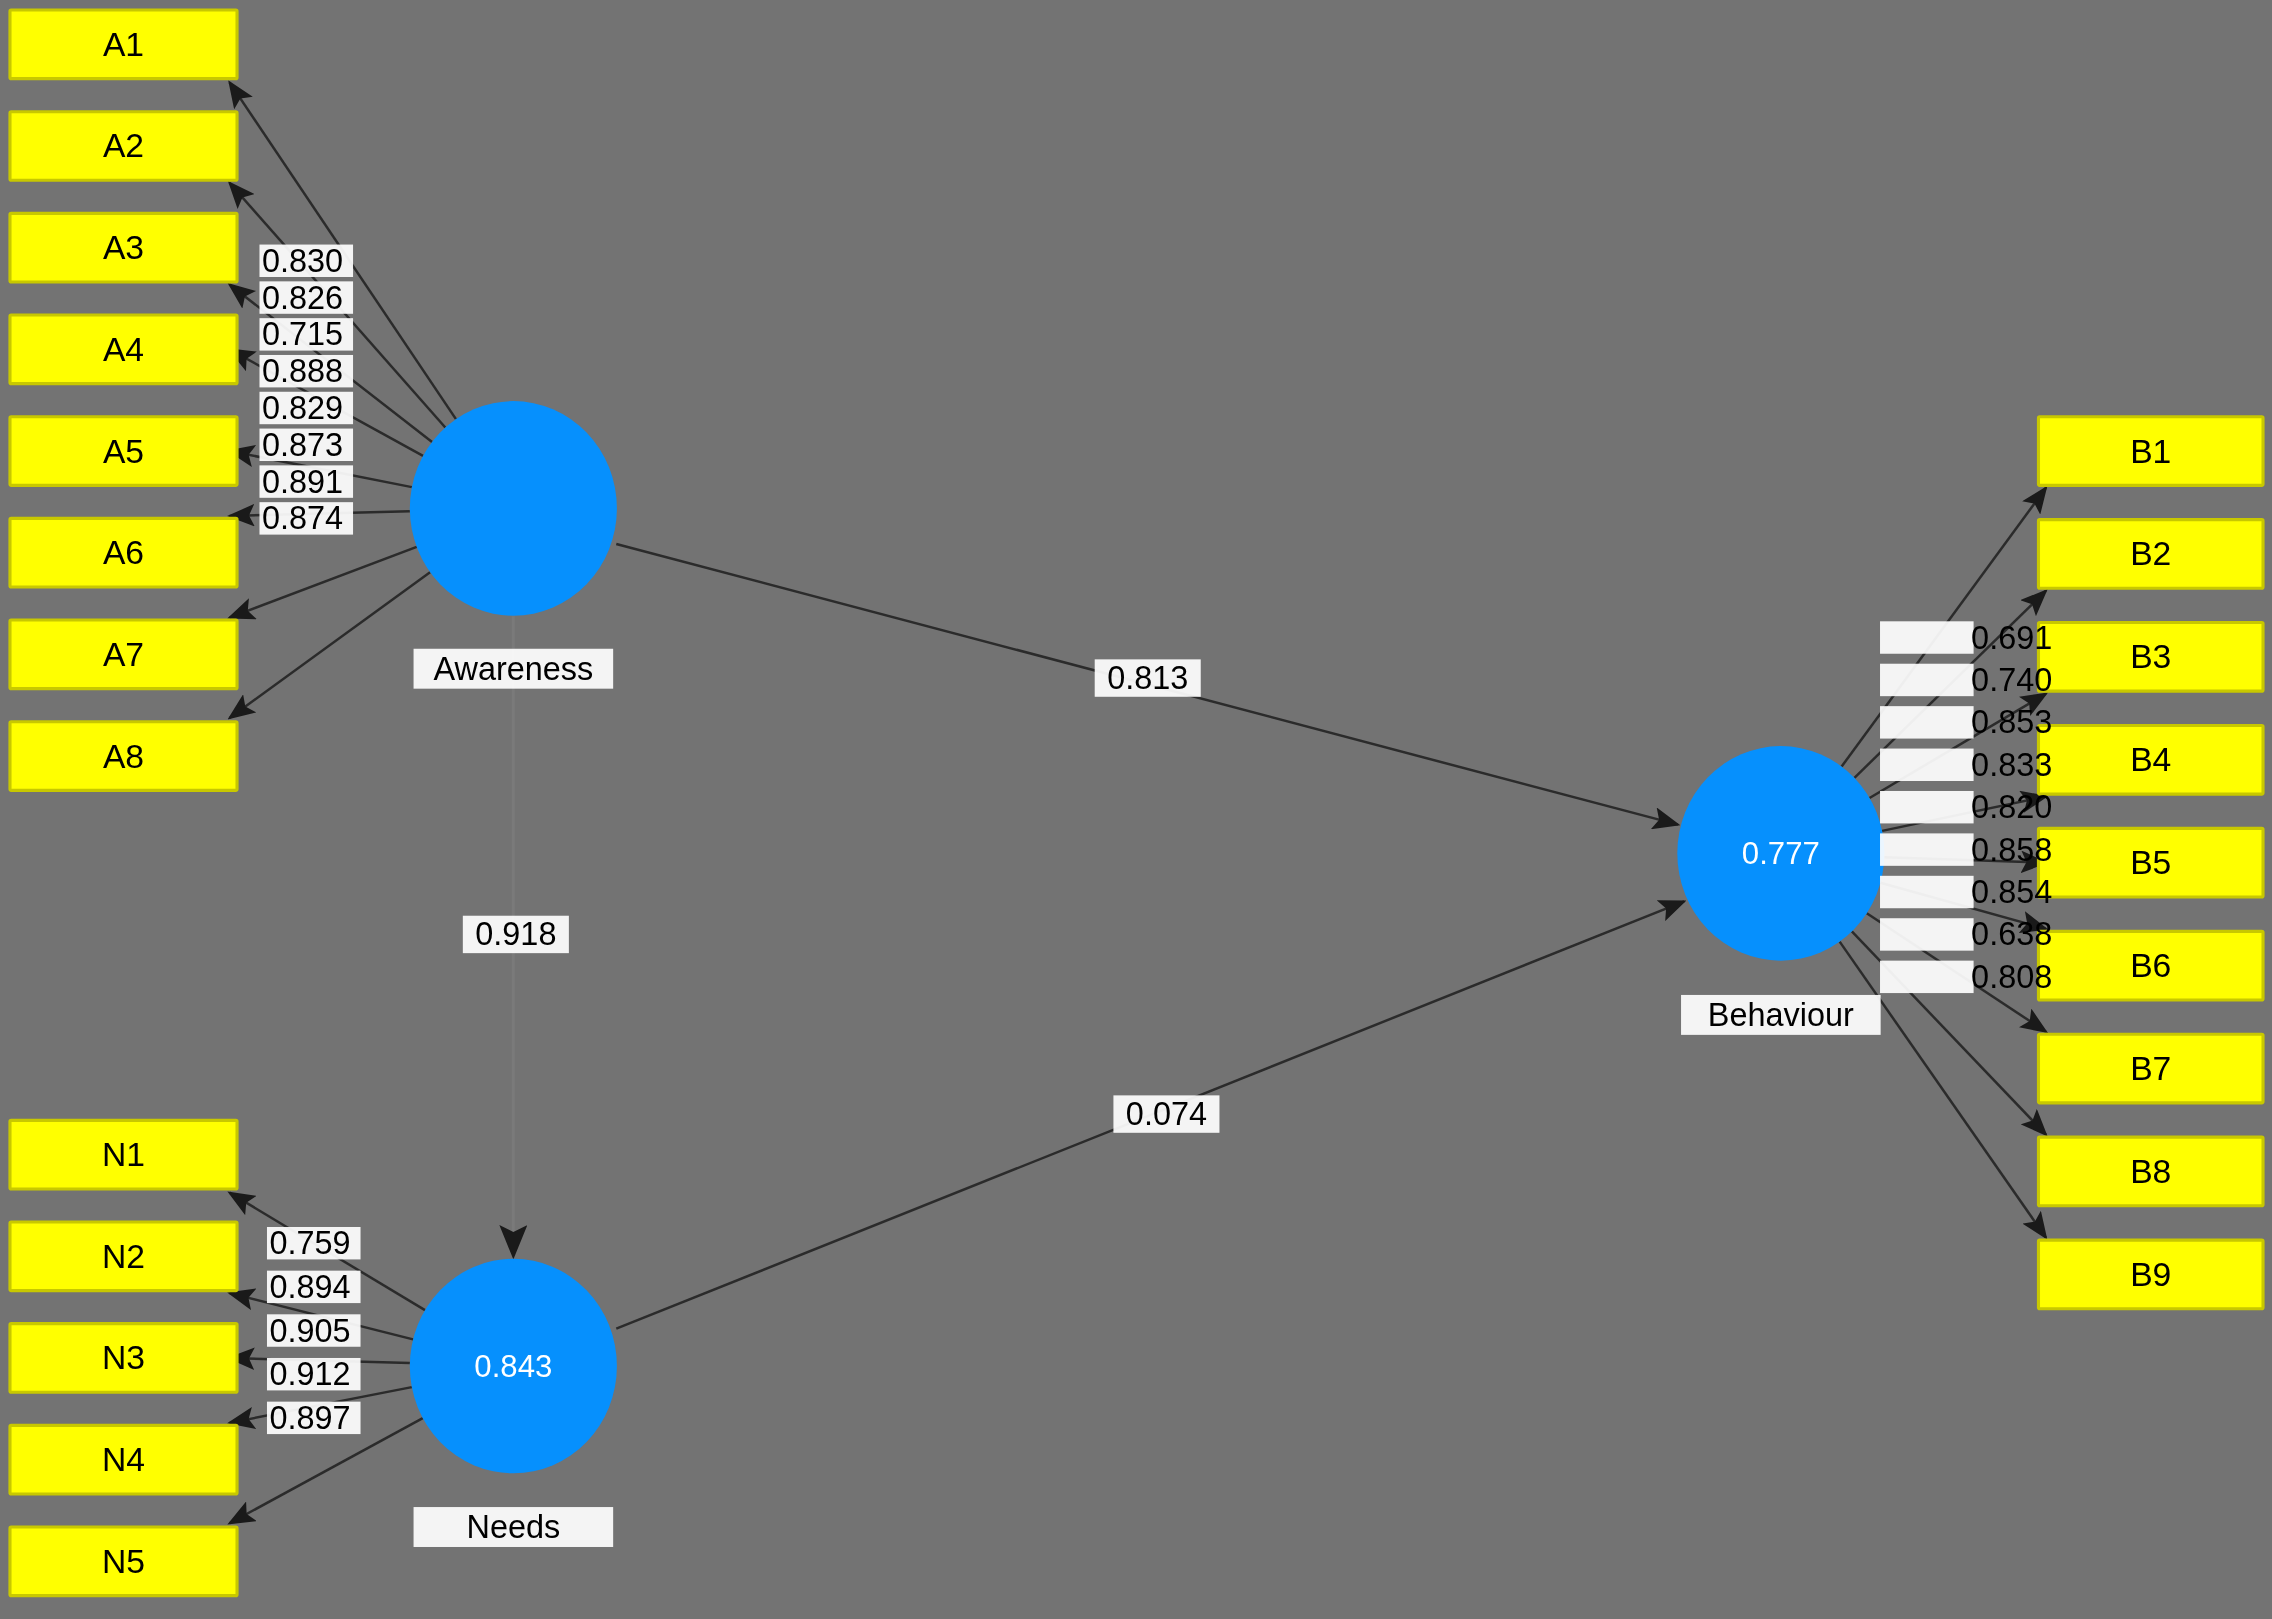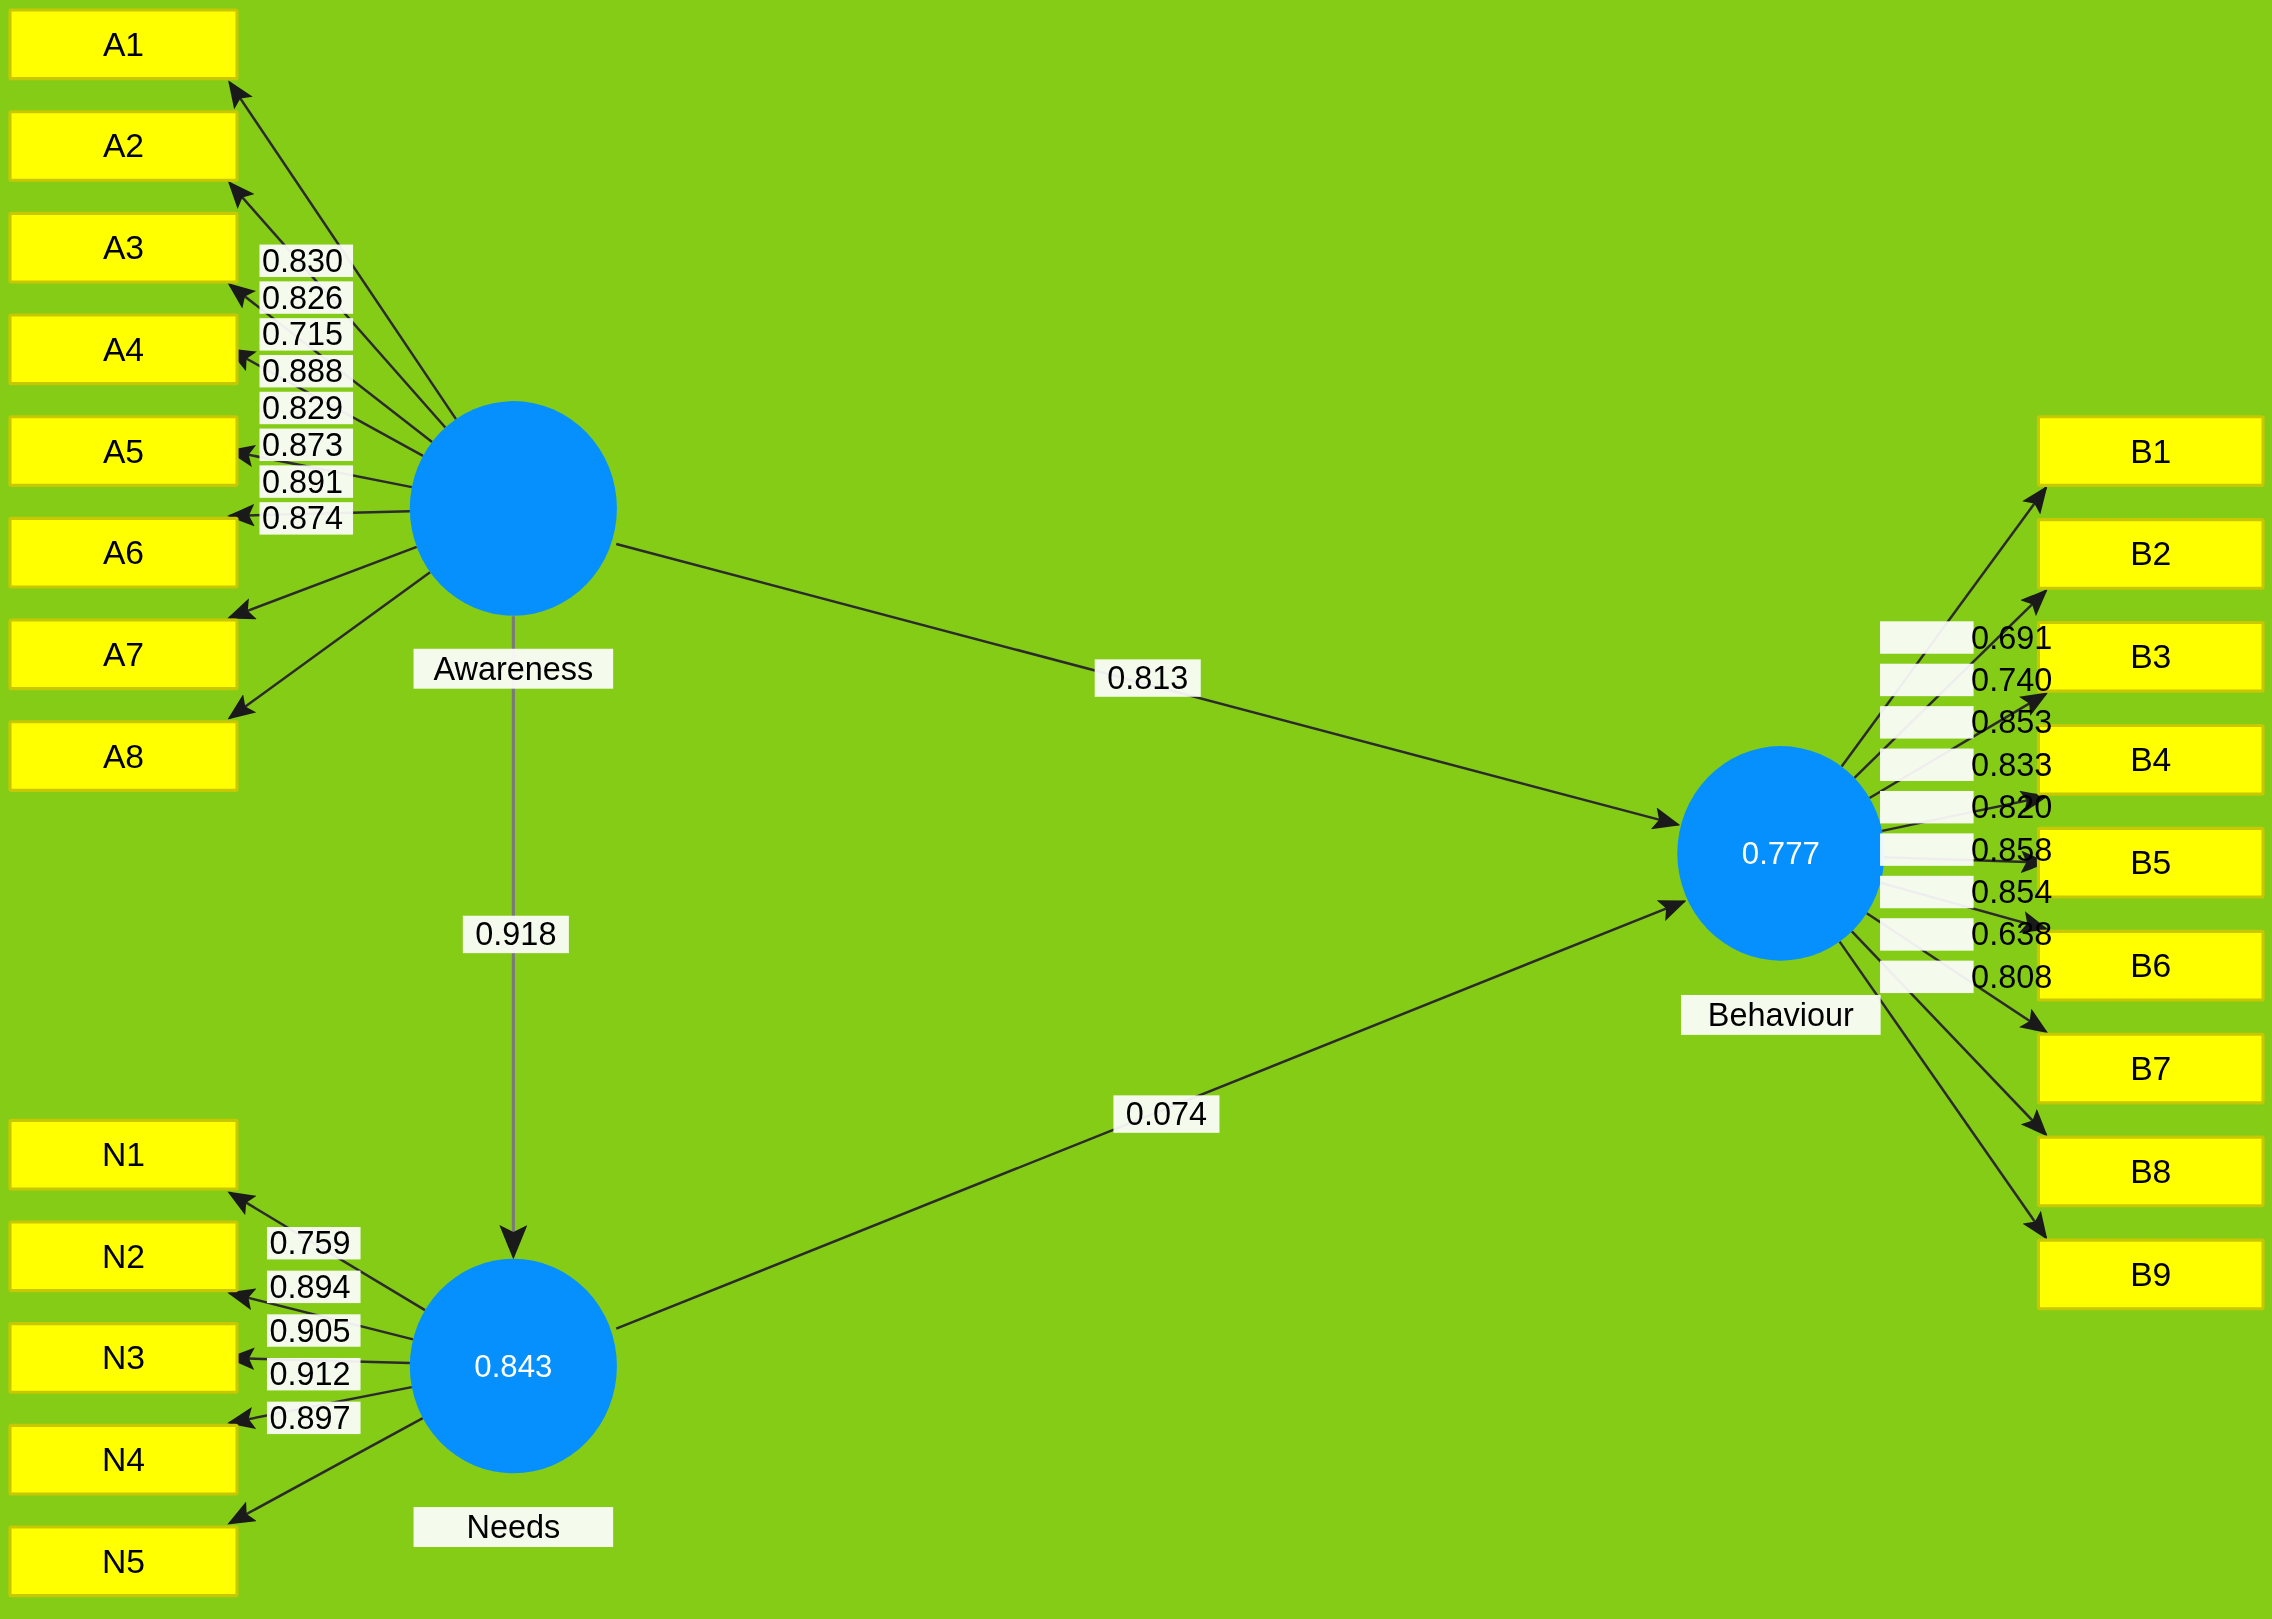--- a/index.html
+++ b/index.html
@@ -11,21 +11,21 @@
   body {
     width: 2273px;
     height: 1620px;
     font-family: "Liberation Sans", sans-serif;
     overflow: hidden;
   }
   #diagram-root {
     position: relative;
     width: 2273px;
     height: 1620px;
-    background: #84cc16;
+    background: #737373;
   }
   svg#model-svg {
     display: block;
     width: 2273px;
     height: 1620px;
   }
   .indicator-box {
     fill: #ffff00;
     stroke: #c8c800;
     stroke-width: 5;

